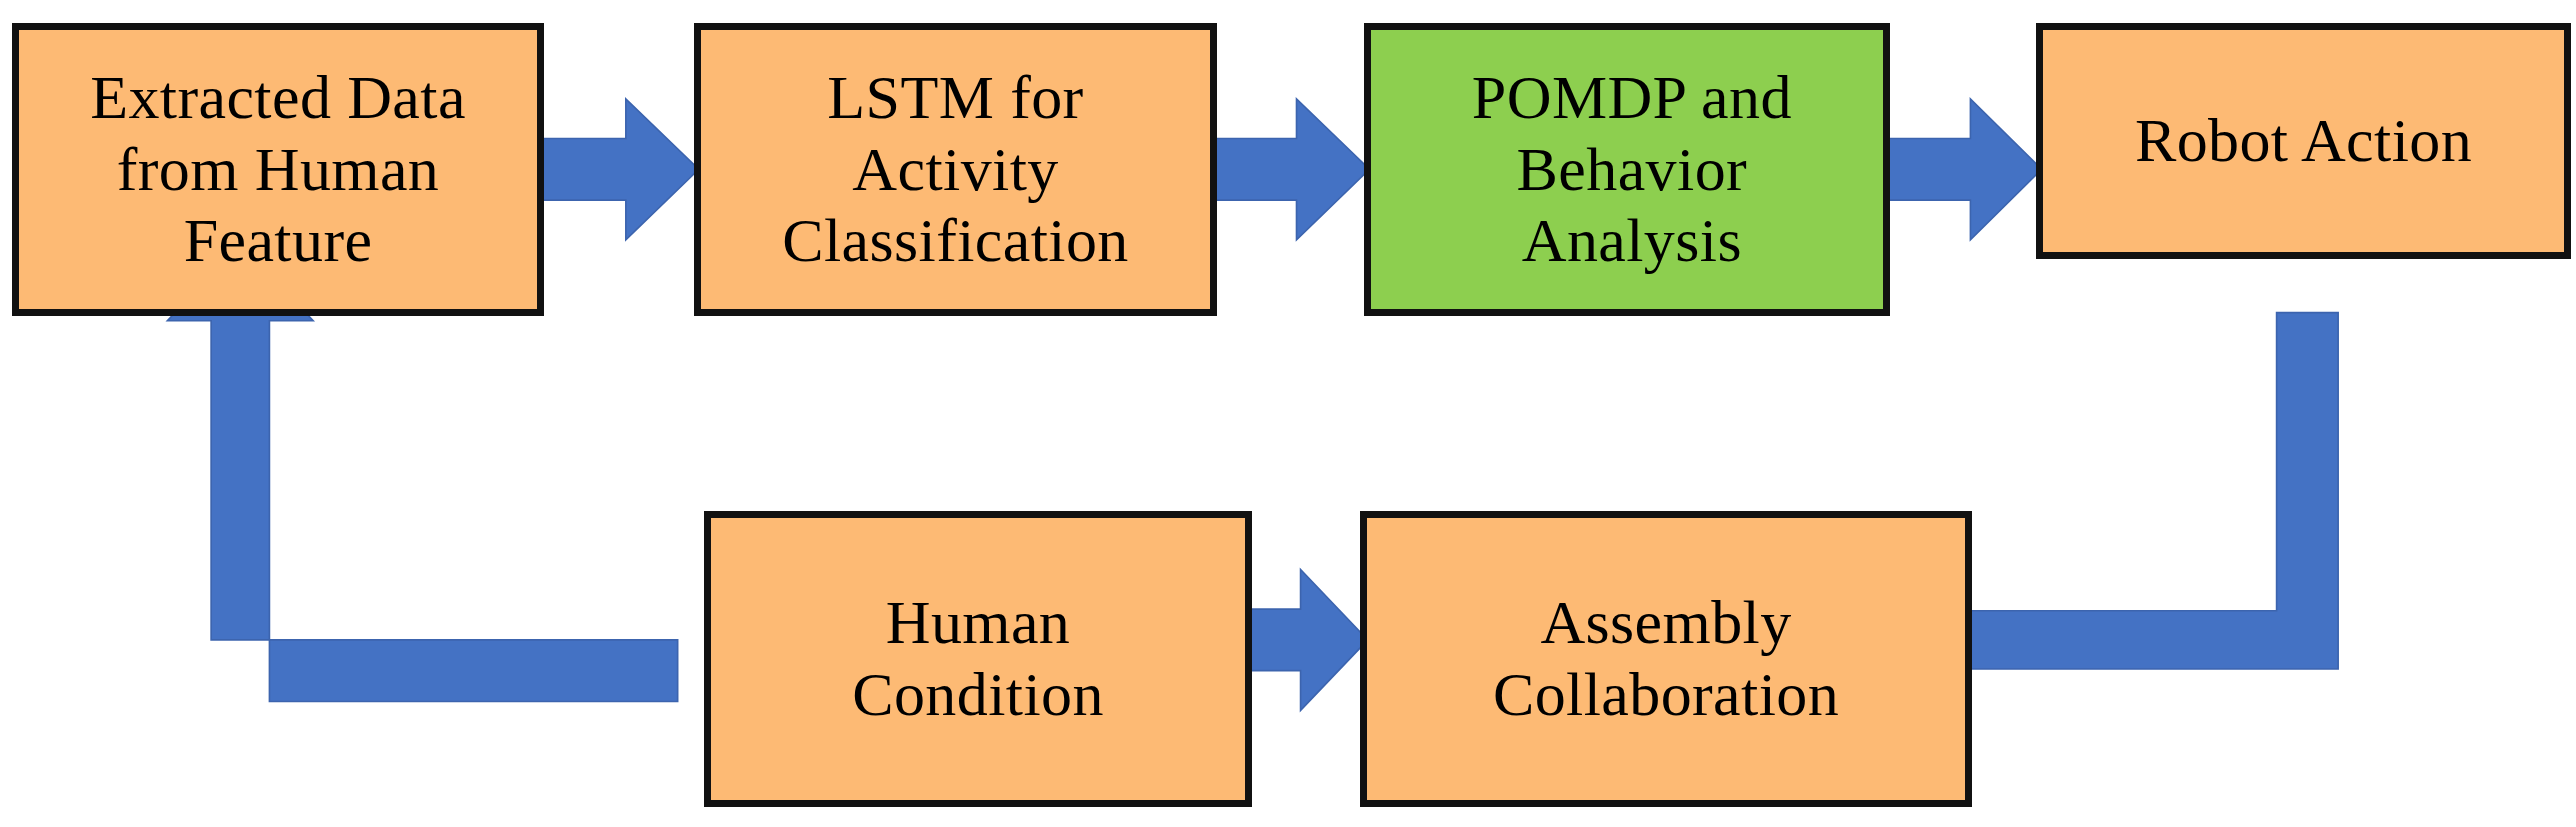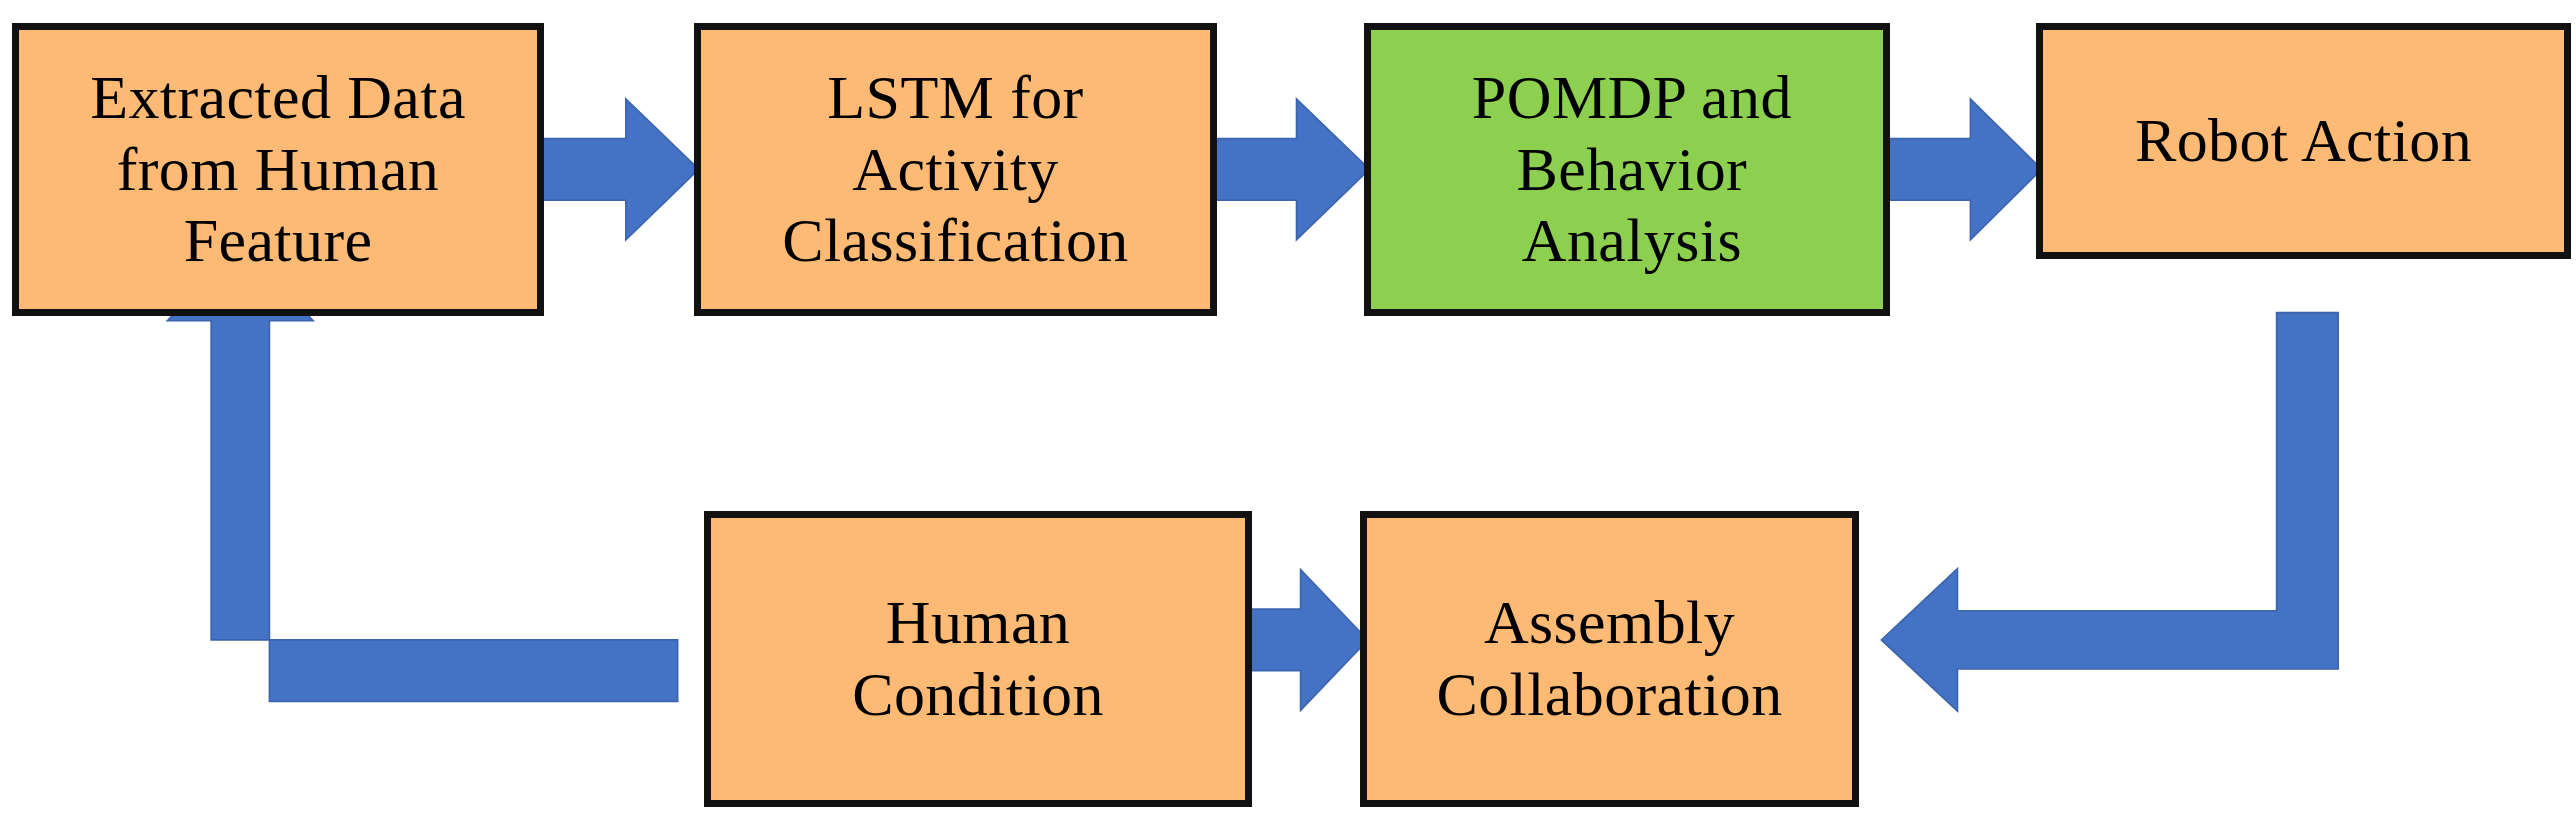--- a/index.html
+++ b/index.html
@@ -126,19 +126,19 @@
 
   <div class="node" style="left:2036px; top:23px; width:535px; height:236px;">
     <span class="label">Robot Action</span>
   </div>
 
   <div class="node" style="left:704px; top:511px; width:548px; height:296px;">
     <span class="label">Human
 Condition</span>
   </div>
 
-  <div class="node" style="left:1360px; top:511px; width:499px; height:296px;">
+  <div class="node" style="left:1360px; top:511px; width:612px; height:296px;">
     <span class="label">Assembly
 Collaboration</span>
   </div>
 
 </div>
 
 
 </body></html>

